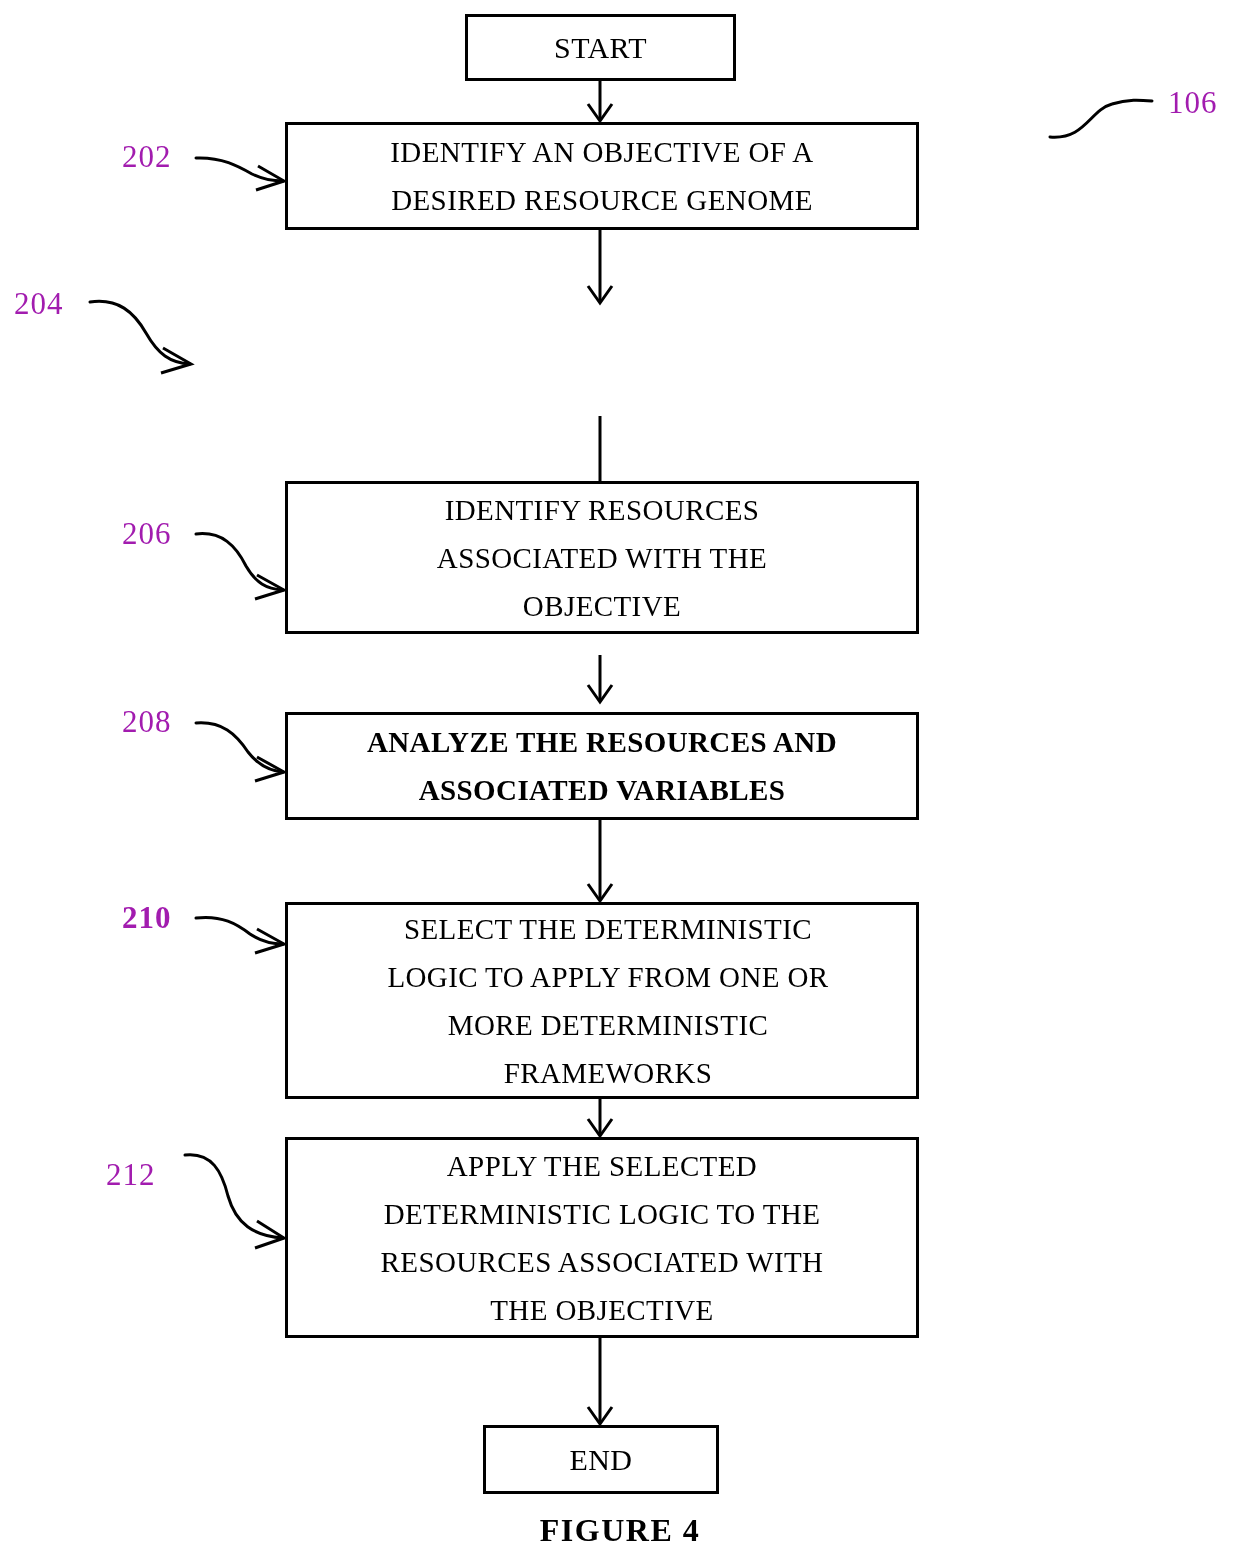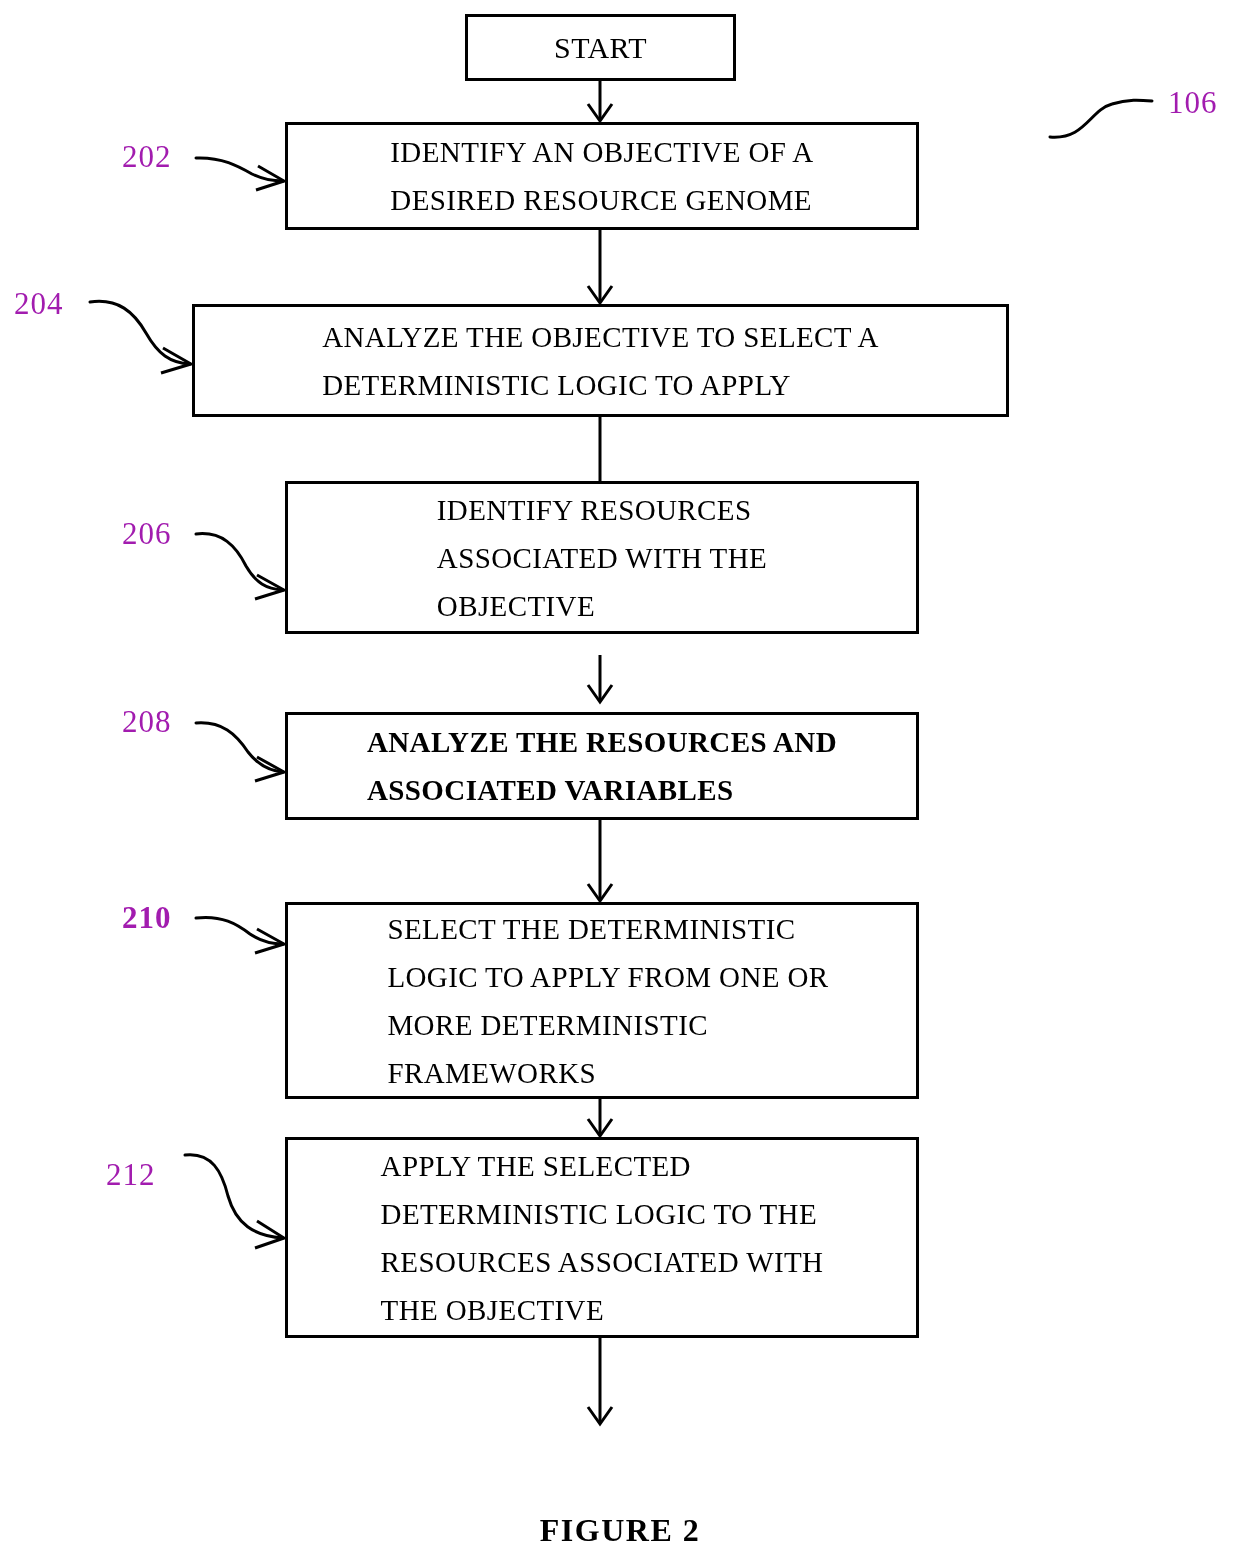--- a/index.html
+++ b/index.html
@@ -21,20 +21,21 @@
   }
   
   .node {
     position: absolute;
     box-sizing: border-box;
     border: 3px solid #000;
     background: #fff;
     display: flex;
     align-items: center;
     justify-content: center;
+    text-align: center;
   }
   .node .node-text {
     font-family: "Liberation Serif", "DejaVu Serif", serif;
     font-size: 29px;
     line-height: 48px;
     letter-spacing: 0.4px;
     white-space: pre-line;
     color: #000;
   }
   .terminal .node-text {
@@ -167,24 +168,20 @@
 
   <div class="node terminal" style="left:465px; top:14px; width:271px; height:67px;">
     <span class="node-text">START</span>
   </div>
 
   <div class="node" style="left:285px; top:122px; width:634px; height:108px;">
     <span class="node-text">IDENTIFY AN OBJECTIVE  OF A
 DESIRED RESOURCE GENOME</span>
   </div>
 
-  <div class="node" style="left:192px; top:304px; width:817px; height:113px;">
-    <span class="node-text">ANALYZE THE OBJECTIVE TO SELECT A
-DETERMINISTIC LOGIC TO APPLY</span>
-  </div>
 
   <div class="node" style="left:285px; top:481px; width:634px; height:153px;">
     <span class="node-text">IDENTIFY RESOURCES
 ASSOCIATED WITH THE
 OBJECTIVE</span>
   </div>
 
   <div class="node" style="left:285px; top:712px; width:634px; height:108px;font-weight:bold;">
     <span class="node-text">ANALYZE THE RESOURCES AND
 ASSOCIATED VARIABLES</span>
@@ -197,16 +194,19 @@
 FRAMEWORKS</span>
   </div>
 
   <div class="node" style="left:285px; top:1137px; width:634px; height:201px;">
     <span class="node-text">APPLY THE SELECTED
 DETERMINISTIC LOGIC TO THE
 RESOURCES ASSOCIATED WITH
 THE OBJECTIVE</span>
   </div>
 
-
-  <div id="figure-caption">FIGURE 2</div>
+  <div class="node terminal" style="left:483px; top:1425px; width:236px; height:69px;">
+    <span class="node-text">END</span>
+  </div>
+
+  <div id="figure-caption">FIGURE 4</div>
 
 </div>
 
 </body></html>

